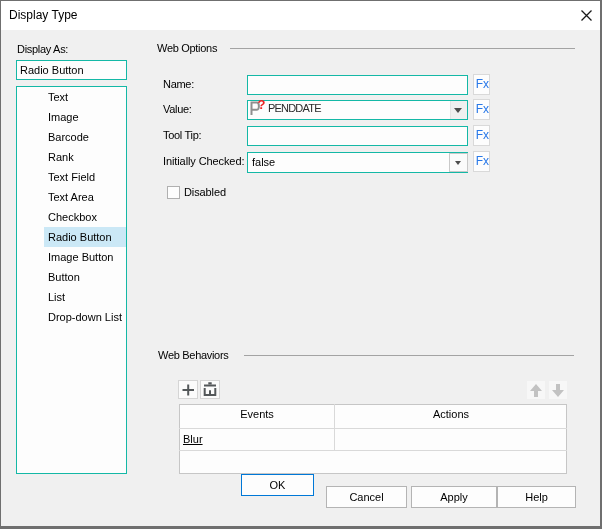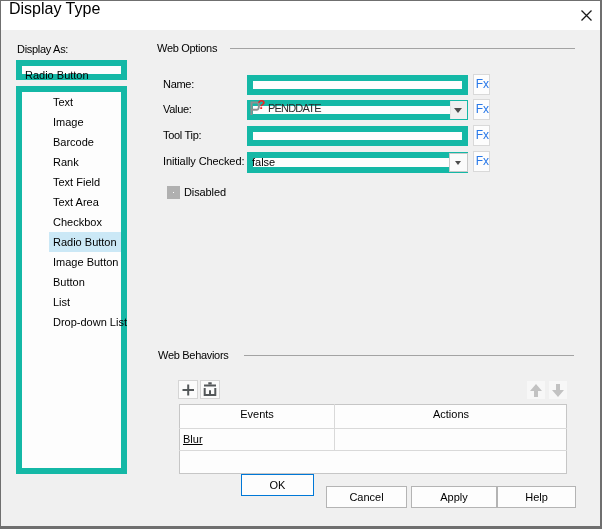--- a/index.html
+++ b/index.html
@@ -4,22 +4,22 @@
 <style>
 * { margin:0; padding:0; box-sizing:border-box; }
 html,body { width:602px; height:529px; overflow:hidden; }
 body { font-family:"Liberation Sans", sans-serif; font-size:11px; color:#000; }
 .abs { position:absolute; }
 #dlg { position:absolute; left:0; top:0; width:602px; height:529px;
   background:#f0f0f0;
   border-top:1px solid #6f6f6f; border-left:1px solid #6f6f6f;
   border-right:2px solid #6f6f6f; border-bottom:3px solid #6f6f6f; }
 #titlebar { position:absolute; left:1px; top:1px; width:599px; height:29px; background:#ffffff; }
-#title { position:absolute; left:9px; top:0; font-size:16px; color:#000; }
-.inputbox { position:absolute; background:#fdfdfd; border:6px solid #14b8a6; }
+#title { position:absolute; left:9px; top:8px; font-size:12px; color:#000; }
+.inputbox { position:absolute; background:#fdfdfd; border:1px solid #14b8a6; }
 .lbl { position:absolute; line-height:13px; letter-spacing:-0.3px; }
 .txt { position:absolute; line-height:13px; }
 .fx { position:absolute; width:17px; height:21px; background:#fdfdfd; border:1px solid #d9d9d9;
   color:#2878e8; font-size:12px; text-align:right; line-height:19px; }
 .combo-arrow { position:absolute; width:0; height:0;
   border-left:4px solid transparent; border-right:4px solid transparent;
   border-top:5px solid #4d4d4d; }
 .btn { position:absolute; height:22px; background:#fdfdfd; border:1px solid #b4b4b4;
   text-align:center; line-height:20px; font-size:11px; }
 .item { height:20px; line-height:20px; padding-left:4px; white-space:nowrap; }

